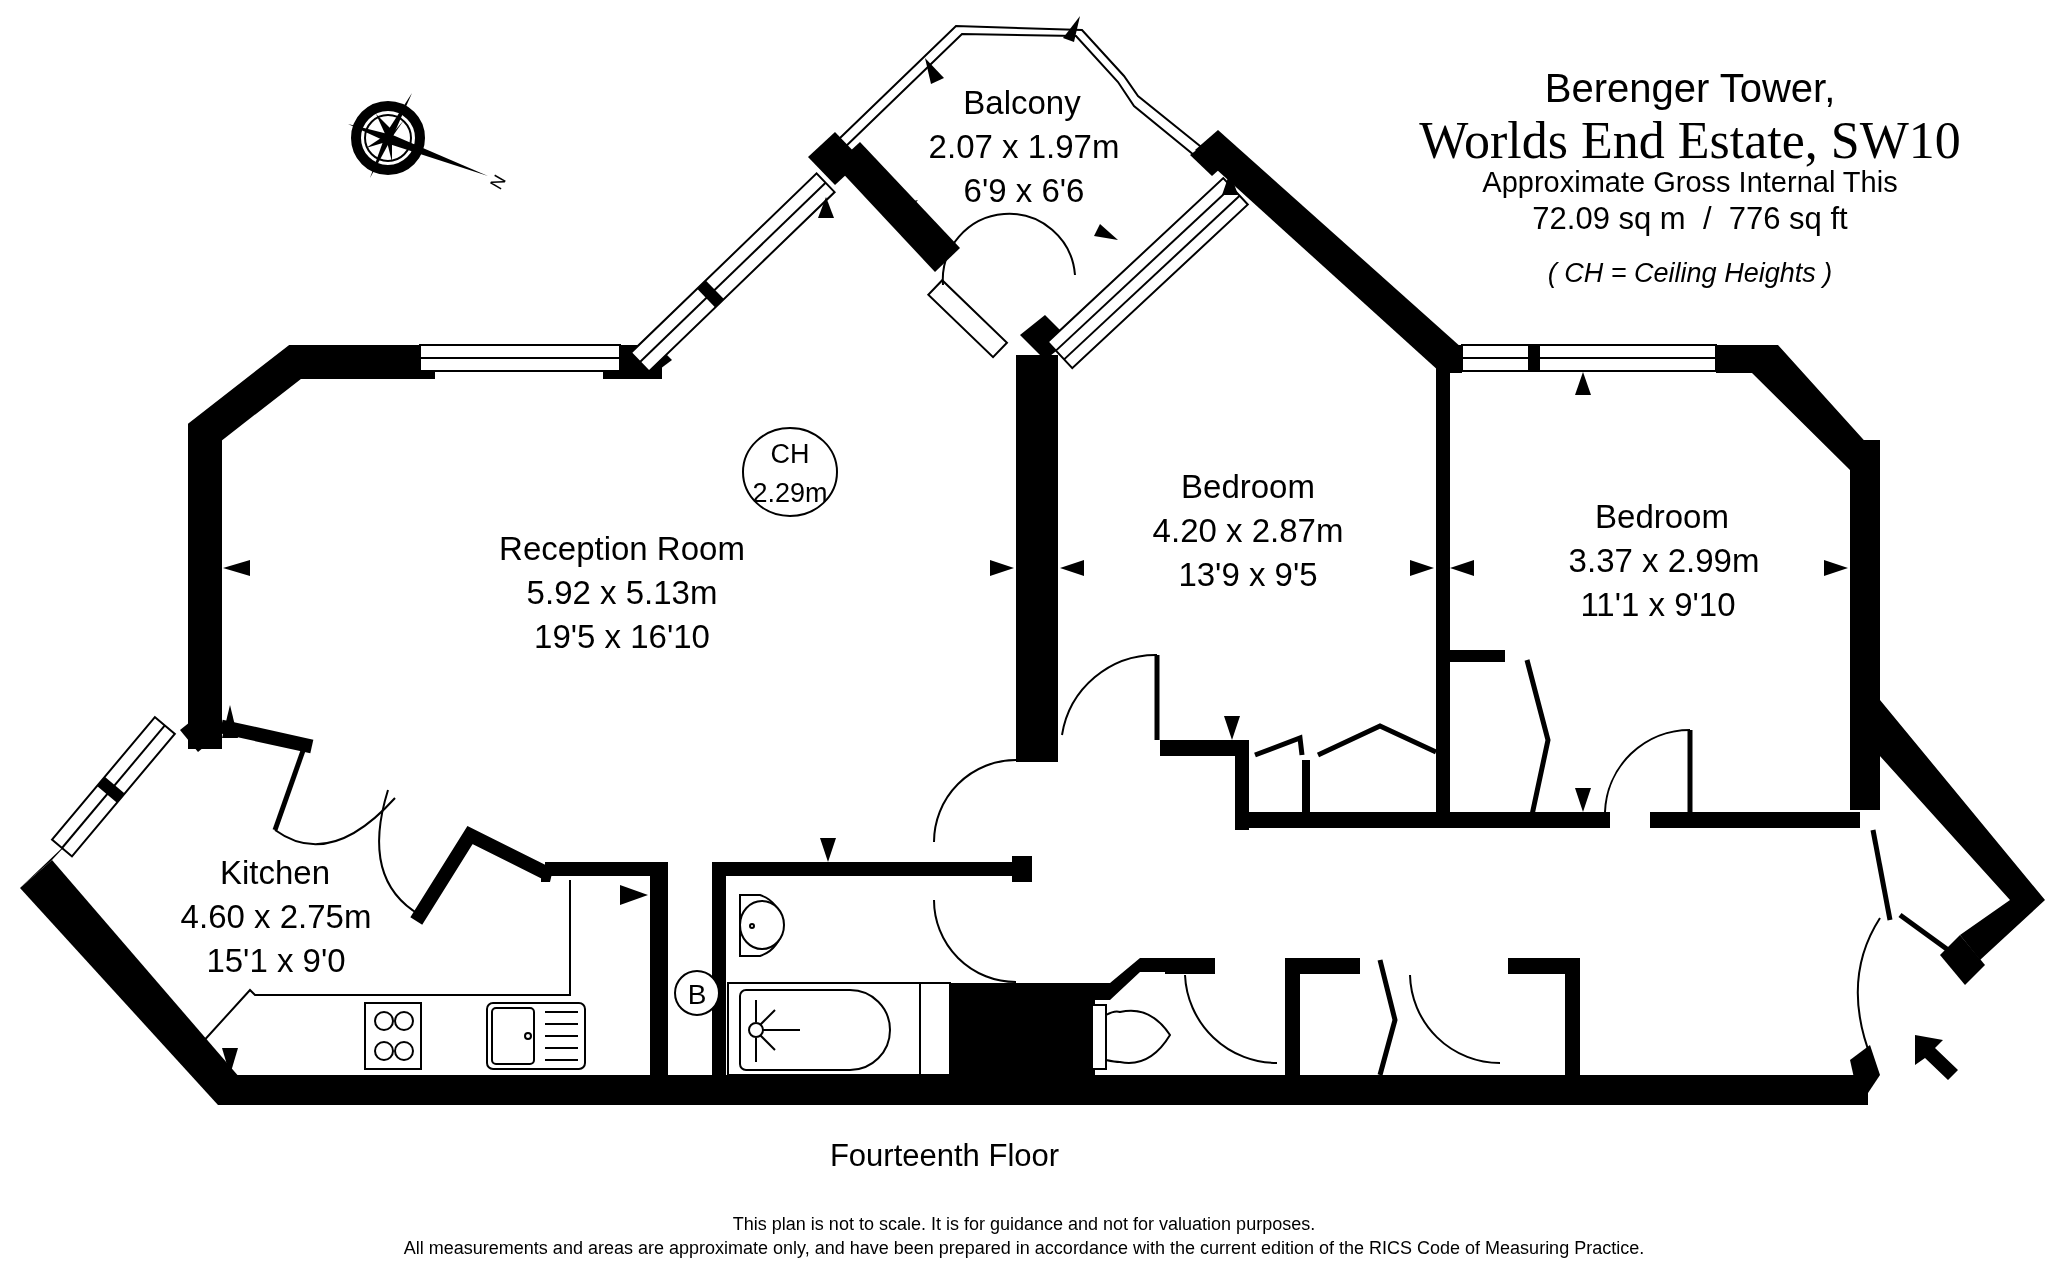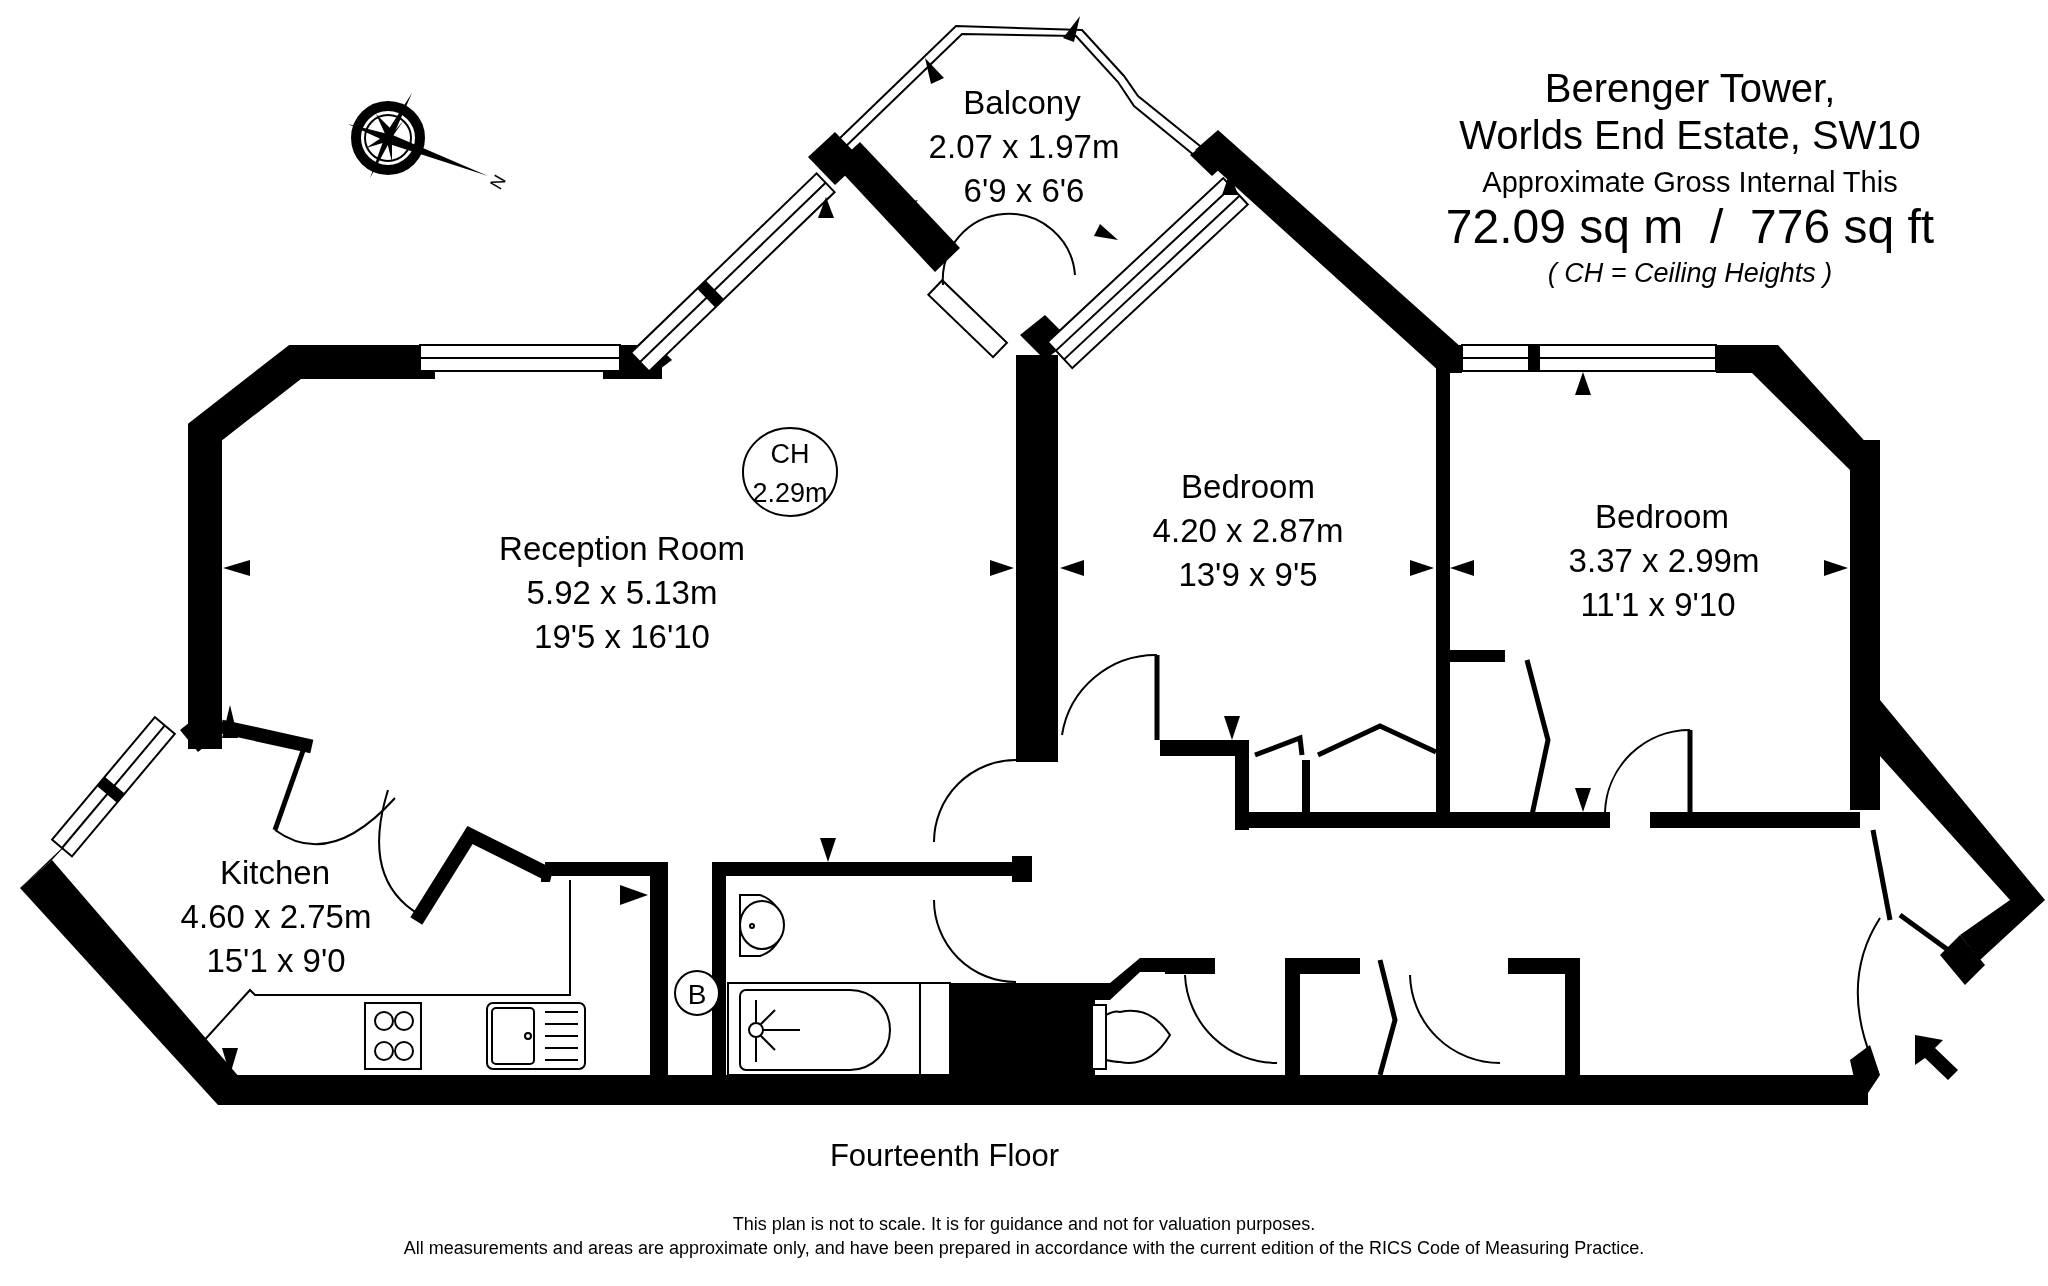--- a/index.html
+++ b/index.html
@@ -12,23 +12,23 @@
   .thin { fill: none; stroke: #000; stroke-width: 2; }
   .thinb { fill: none; stroke: #000; stroke-width: 5; }
   .arrow { fill: #000; }
   .fix { fill: #fff; stroke: #000; stroke-width: 2; }
   .lbl { font-family: "Liberation Sans", sans-serif; fill: #000; text-anchor: middle; }
   .room-name { font-size: 33px; }
   .room-dim { font-size: 33px; }
   .hdr { position: absolute; left: 1380px; width: 620px; text-align: center; line-height: 1; margin-top: 34px; }
   .hdr div { white-space: nowrap; }
   #title1 { top: 34px; font-size: 40px; }
-  #title2 { top: 81px; font-size: 40px; }
+  #title2 { top: 81px; font-size: 52px; font-family: Liberation Serif, serif; }
   #title3 { top: 134px; font-size: 29px; }
-  #title4 { top: 169px; font-size: 48px; }
+  #title4 { top: 169px; font-size: 31px; }
   #title5 { top: 226px; font-size: 27px; font-style: italic; }
   #floor-label { position: absolute; top: 1138px; left: 0; width: 1889px; text-align: center; font-size: 31px; }
   .disc { position: absolute; left: 0; width: 2048px; text-align: center; font-size: 18px; white-space: nowrap; }
   #disc1 { top: 1214px; }
   #disc2 { top: 1238px; }
   #disc3 { top: 1262px; margin-top: 34px; }
 </style>
 </head>
 <body>
 

